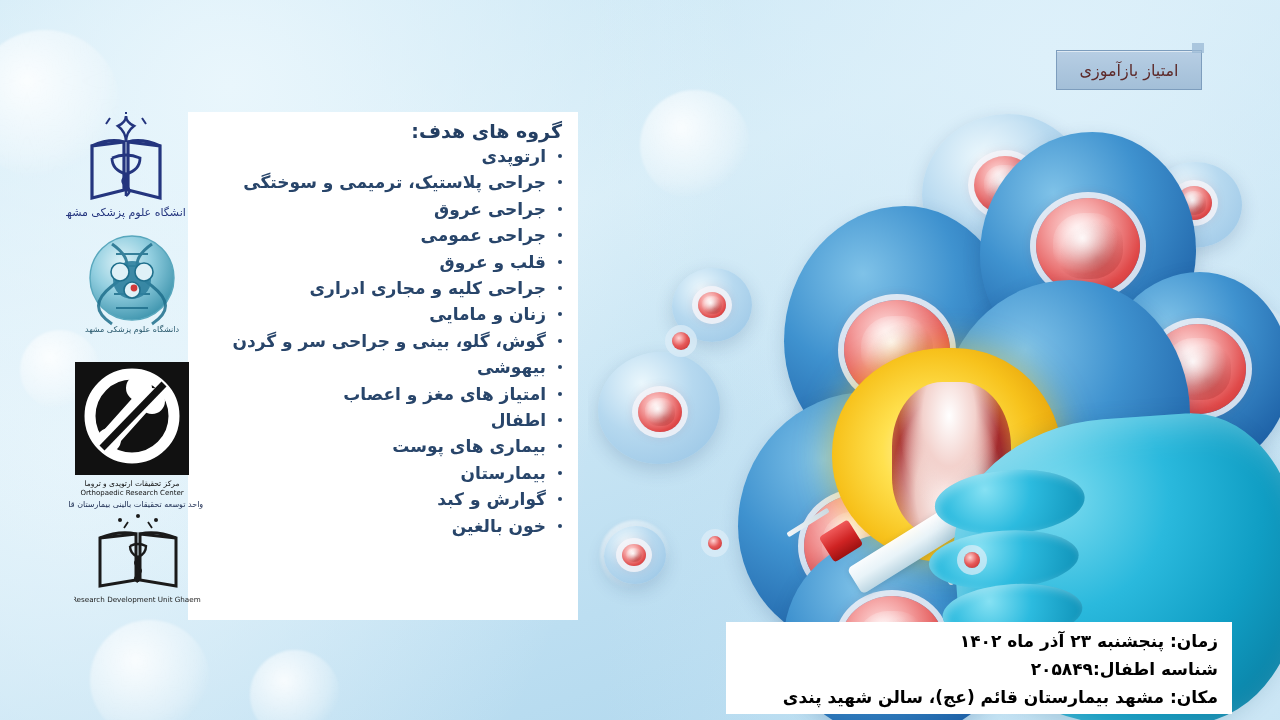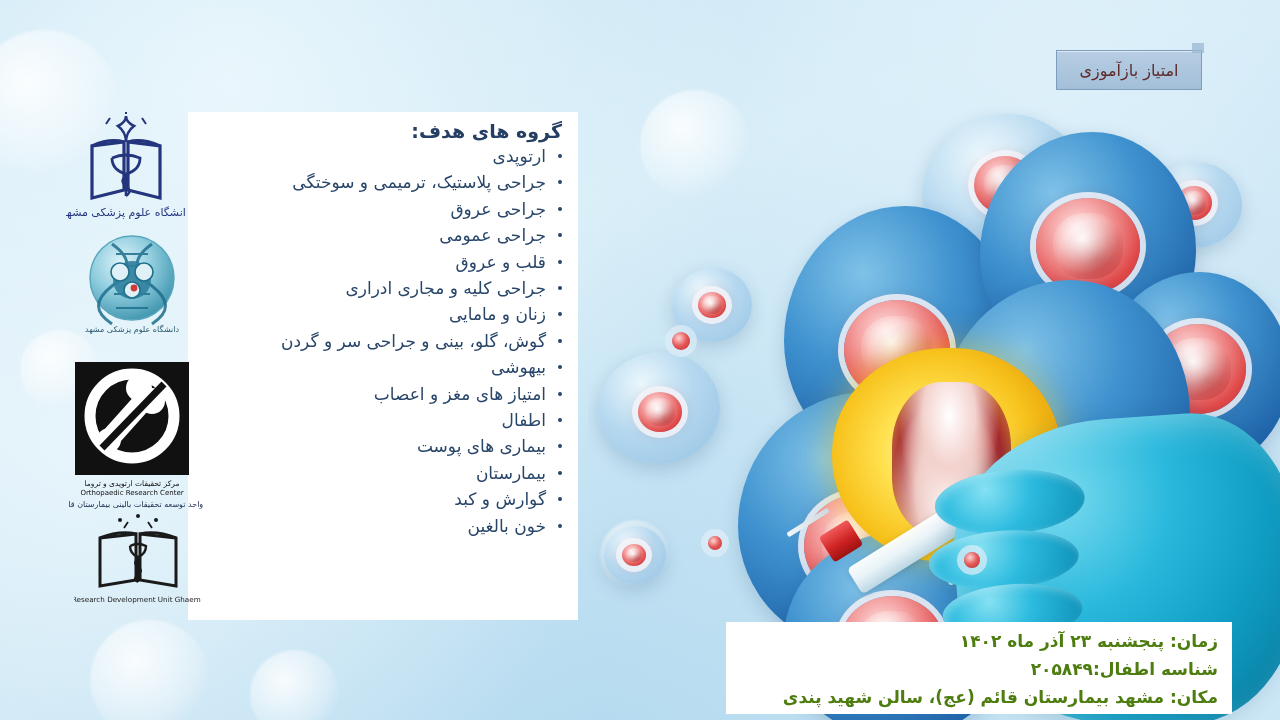--- a/index.html
+++ b/index.html
@@ -113,21 +113,21 @@
   }
   ul.groups {
     list-style: none;
     margin: 0;
     padding: 0;
   }
   ul.groups li {
     position: relative;
     font-family: "DejaVu Sans", sans-serif;
     font-size: 17px;
-    font-weight: 400;
+    font-weight: 700;
     color: #28456a;
     text-align: right;
     padding: 0 22px 0 4px;
     line-height: 26.4px;
     white-space: nowrap;
   }
   ul.groups li .dot {
     position: absolute;
     right: 6px;
     top: 11px;
@@ -282,21 +282,21 @@
     height: 92px;
     background: #ffffff;
     box-sizing: border-box;
     padding: 5px 14px 4px 10px;
     text-align: right;
   }
   .info-box .line {
     font-family: "DejaVu Sans", sans-serif;
     font-size: 17px;
     font-weight: 700;
-    color: #4d7c0f;
+    color: #000000;
     line-height: 28px;
     white-space: nowrap;
   }
 </style>
 </head>
 <body>
 
 <div id="poster">
 
   <div class="bg-base"></div>

